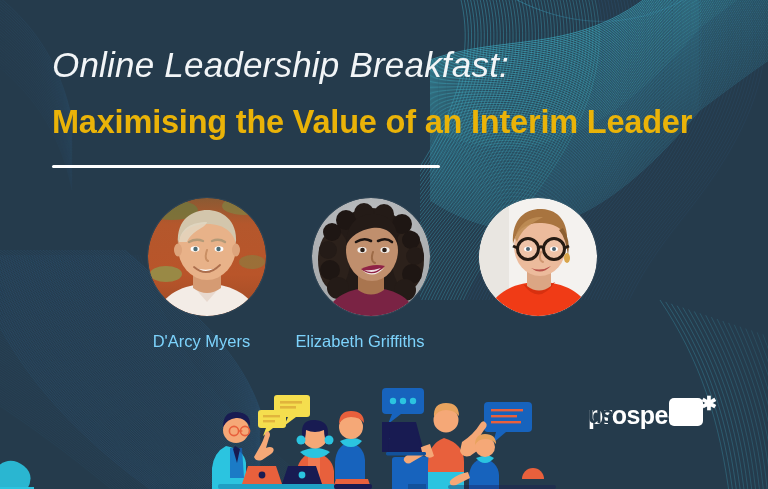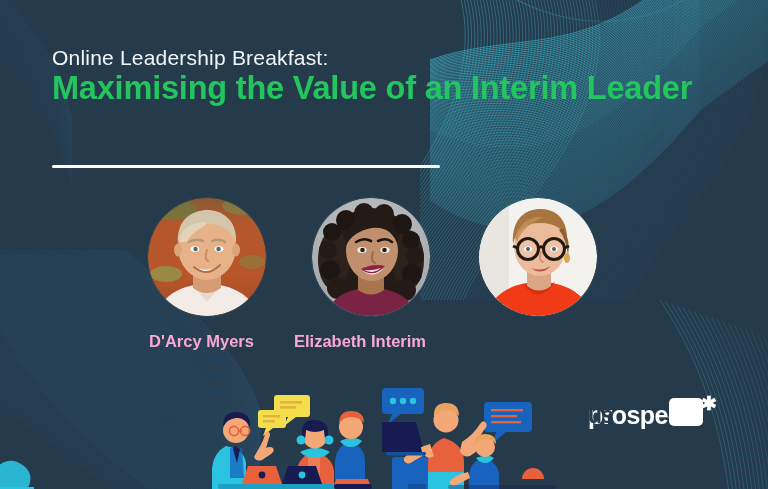--- a/index.html
+++ b/index.html
@@ -9,43 +9,43 @@
     font-family:"Liberation Sans", sans-serif;
     position:relative;
   }
   #stage{position:absolute;inset:0;width:768px;height:489px;overflow:hidden;background:#253b4c;}
 
   .bg-layer{position:absolute;inset:0;pointer-events:none;}
 
   
   .header{position:absolute;left:52px;top:46px;width:660px;}
   .kicker{
-    font-size:21px;font-weight:400;color:#f2f5f7;letter-spacing:.2px;
-    line-height:1.1;white-space:nowrap;
+    font-size:35px;font-weight:400;color:#f2f5f7;letter-spacing:.2px;
+    line-height:1.1;white-space:nowrap;font-style:italic;
   }
   .headline{
-    margin-top:2px;
-    font-size:32.5px;font-weight:700;color:#22c55e;letter-spacing:-.2px;
+    margin-top:20px;
+    font-size:32.5px;font-weight:700;color:#eab308;letter-spacing:-.2px;
     line-height:1.1;white-space:nowrap;
   }
   .rule{
     position:absolute;left:52px;top:165px;width:388px;height:3px;
     background:#ffffff;border-radius:2px;
   }
 
   
   .speakers{position:absolute;left:0;top:198px;width:768px;}
   .spk{position:absolute;text-align:center;}
   .spk-photo{
     width:118px;height:118px;border-radius:50%;
     overflow:hidden;position:relative;
     box-shadow:0 0 0 1px rgba(255,255,255,.05);
   }
   .spk-name{
-    margin-top:16px;font-size:16.5px;font-weight:700;color:#f9a8d4;
+    margin-top:16px;font-size:16.5px;font-weight:400;color:#7dd3fc;
     white-space:nowrap;
   }
   #spk0{left:148px;}
   #spk1{left:312px;}
   #spk2{left:479px;}
   #spk0 .spk-name{margin-left:-11px;}
   #spk1 .spk-name{margin-left:-22px;}
   #spk2 .spk-name{margin-left:-1px;}
 
   
@@ -796,21 +796,21 @@
             <circle cx="72.5" cy="52" r="2.3" fill="#2a1d16"></circle>
 
             <path d="M61,54 q-3,9 2,11" stroke="#9d6b47" stroke-width="2" fill="none" stroke-linecap="round"></path>
 
             <path d="M50,72 q11,10 22,-2 q-11,7 -22,2 Z" fill="#f2eae6"></path>
             <path d="M49,71 q12,-6 24,-3 q-12,13 -24,3 Z" fill="#8f2246"></path>
             <path d="M52,72 q9,5 17,-2 q-9,3 -17,2 Z" fill="#ffffff" opacity=".85"></path>
           </g>
         </svg>
       </div>
-      <div class="spk-name">Elizabeth Interim</div>
+      <div class="spk-name">Elizabeth Griffiths</div>
     </div>
 
     <div class="spk" id="spk2">
       <div class="spk-photo">
         <svg width="118" height="118" viewBox="0 0 118 118">
           <defs>
             <clipPath id="c2">
                 <circle cx="59" cy="59" r="59"></circle>
               </clipPath>
           </defs>

